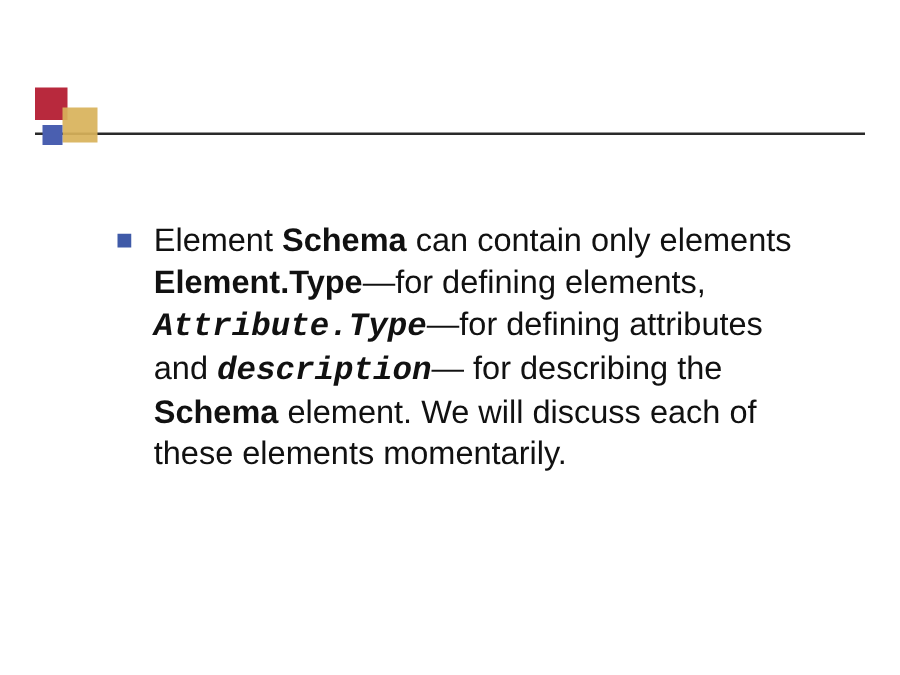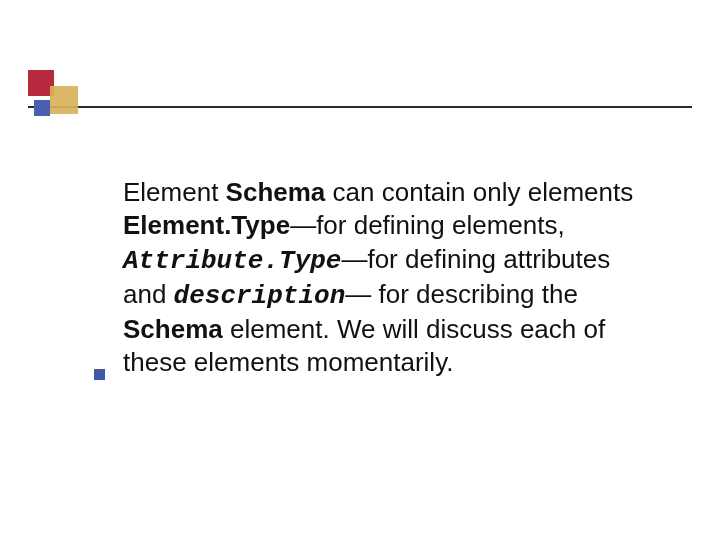--- a/index.html
+++ b/index.html
@@ -52,21 +52,21 @@
     background: #2a2a2a;
   }
   .content {
     position: absolute;
     top: 176px;
     left: 94px;
     width: 560px;
   }
   .bullet-row {
     display: flex;
-    align-items: flex-end;
+    align-items: flex-start;
   }
   .bullet {
     width: 11px;
     height: 11px;
     background: #3f5aa8;
     margin-top: 11px;
     margin-right: 18px;
     flex-shrink: 0;
   }
   .text {

